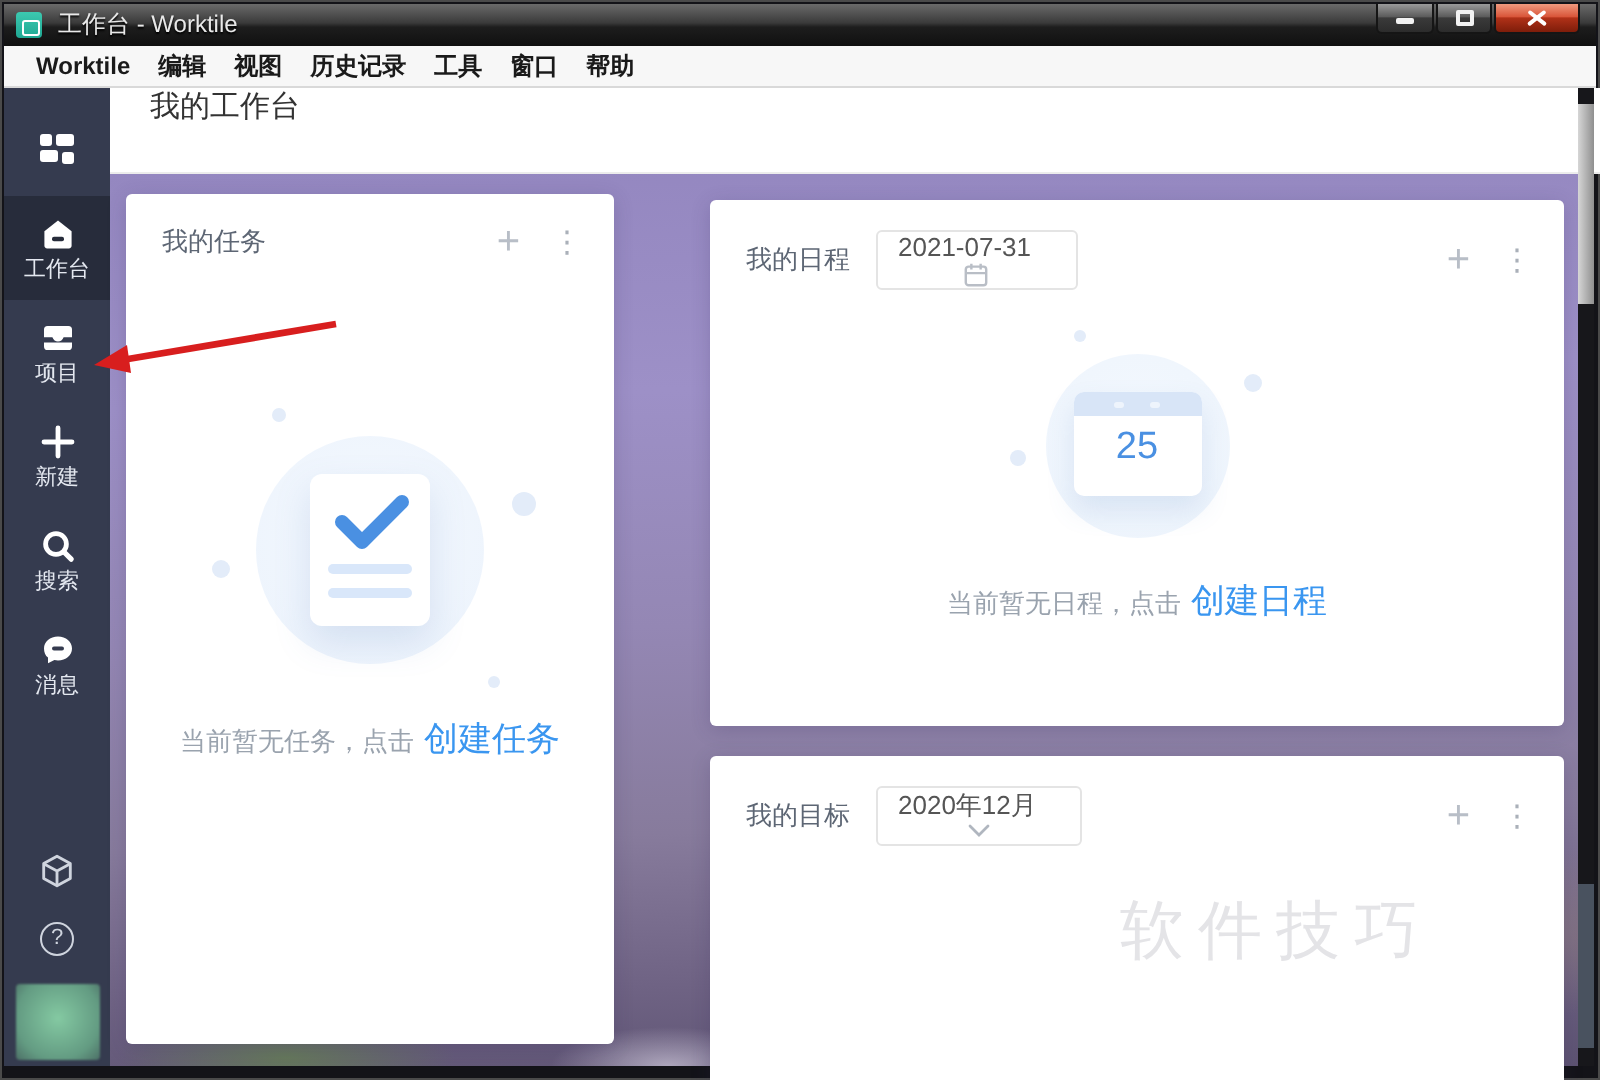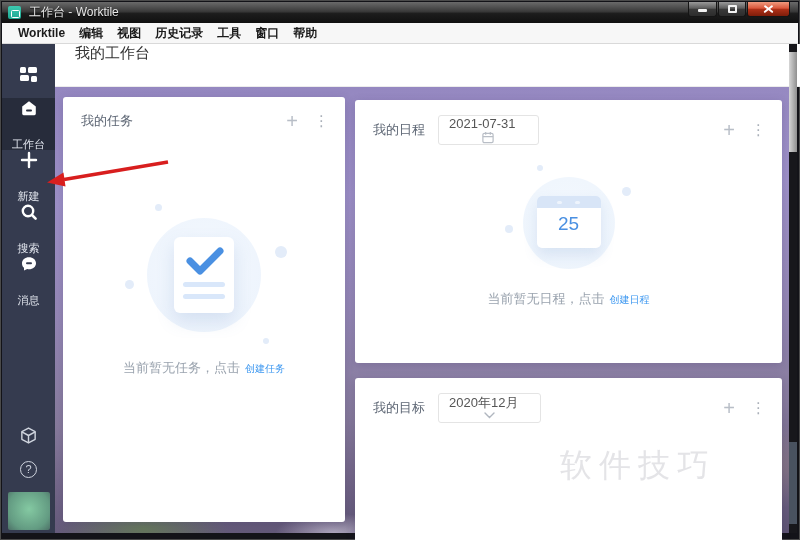--- a/index.html
+++ b/index.html
@@ -42,21 +42,21 @@
   .sidebar { position:absolute; left:2px; top:44px; width:53px; height:489px;
              background:#353b4f; display:flex; flex-direction:column; align-items:center; }
   .logo { width:53px; height:46px; margin-top:8px; display:flex; align-items:center; justify-content:center; }
   .logo-grid { position:relative; width:17px; height:16px; }
   .logo-grid i { position:absolute; background:#fff; border-radius:1.5px; }
   .logo-grid i:nth-child(1){ left:0; top:0; width:6px; height:6px; }
   .logo-grid i:nth-child(2){ left:8px; top:0; width:9px; height:6px; }
   .logo-grid i:nth-child(3){ left:0; top:8px; width:9px; height:6px; }
   .logo-grid i:nth-child(4){ left:11px; top:9px; width:6px; height:6px; }
   .nav-item { width:53px; height:52px; display:flex; flex-direction:column; align-items:center;
-              justify-content:space-between; gap:3px; cursor:pointer; }
+              justify-content:center; gap:3px; cursor:pointer; }
   .nav-item.active { background:#272c3b; }
   .nav-label { font-size:11px; color:#e4e8f0; line-height:11px; }
   .nav-icon { width:20px; height:20px; display:flex; align-items:center; justify-content:center; }
   .side-bottom { margin-top:auto; display:flex; flex-direction:column; align-items:center; }
   .mini-icon { width:22px; height:22px; margin-bottom:12px; display:flex;
                align-items:center; justify-content:center; cursor:pointer; }
   .help-circle { width:17px; height:17px; border:1.5px solid #cfd4de; border-radius:50%;
                  color:#cfd4de; font-size:11px; display:flex; align-items:center; justify-content:center; }
   .avatar { width:42px; height:38px; margin-bottom:3px; border-radius:2px; cursor:pointer;
             background:radial-gradient(circle at 50% 45%, #84c9a2, #639b82 70%, #4c6f66);
@@ -75,36 +75,36 @@
   
   .content { position:absolute; left:55px; top:87px; width:734px; height:446px;
              background:
                radial-gradient(ellipse 130px 40px at 12% 99%, rgba(101,130,80,.75), transparent 65%),
                radial-gradient(ellipse 90px 30px at 38% 100%, rgba(235,230,245,.55), transparent 65%),
                radial-gradient(ellipse 150px 45px at 70% 99%, rgba(110,95,165,.7), transparent 65%),
                radial-gradient(ellipse 120px 60px at 97% 85%, rgba(150,130,125,.5), transparent 70%),
                linear-gradient(178deg,#9487c0 0%,#9d90c7 25%,#9487b4 50%,#877b9c 72%,#6f6384 88%,#5d5372 100%); }
   .card { position:absolute; background:#fff; border-radius:3px;
           box-shadow:0 2px 10px rgba(50,40,90,.20); }
-  .card-tasks   { left:8px;   top:10px;  width:282px; height:425px; }
+  .card-tasks   { left:8px;   top:10px;  width:244px; height:425px; }
   .card-schedule{ left:300px; top:13px;  width:427px; height:263px; }
   .card-goals   { left:300px; top:291px; width:427px; height:231px; overflow:hidden; }
   .card-head { display:flex; align-items:center; padding:15px 16px 0 18px; }
   .card-title { font-size:13px; color:#5d6674; }
   .head-icons { margin-left:auto; display:flex; align-items:center; }
   .icon-plus { font-size:20px; font-weight:300; color:#b8bec7; line-height:18px; cursor:pointer; }
   .icon-kebab { font-size:15px; color:#aab0b9; margin-left:16px; cursor:pointer; }
   .picker { display:flex; align-items:center; height:30px; border:1px solid #e4e4e4;
             border-radius:3px; margin-left:13px; padding:0 10px; cursor:pointer; background:#fff;flex-direction:column; }
   .picker-text { font-size:13px; color:#555; margin-right:12px; }
 
   
   .empty { display:flex; flex-direction:column; align-items:center; }
   .empty-text { font-size:13px; color:#9aa3ae; }
-  .empty-link { font-size:10px; color:#3a96f0; margin-left:5px; cursor:pointer; }
+  .empty-link { font-size:17px; color:#3a96f0; margin-left:5px; cursor:pointer; }
   .illus-wrap { position:relative; }
   .dot { position:absolute; border-radius:50%; background:#e3ecf9; }
   .circle-lg { width:114px; height:114px; border-radius:50%;
                background:radial-gradient(circle at 50% 40%, #f3f8fe, #ecf3fc); position:relative; }
   .sheet { position:absolute; left:27px; top:19px; width:60px; height:76px; background:#fff;
            border-radius:6px; box-shadow:0 8px 18px rgba(90,130,190,.18);
            display:flex; flex-direction:column; align-items:flex-start; padding:10px 0 0 9px; }
   .bar { height:5px; border-radius:3px; background:#d9e7fa; margin-top:7px; }
   .circle-md { width:92px; height:92px; border-radius:50%;
                background:radial-gradient(circle at 50% 40%, #f3f8fe, #edf4fc); position:relative; }
@@ -173,20 +173,29 @@
     <div class="nav-item active">
       <span class="nav-icon">
         <svg width="20" height="20" viewBox="0 0 20 20">
             <path d="M3.2 8.6 10 3.2l6.8 5.4v7.2a1.4 1.4 0 0 1-1.4 1.4H4.6a1.4 1.4 0 0 1-1.4-1.4Z" fill="#fff"></path>
             <rect x="7" y="11.4" width="6" height="2.2" rx="1" fill="#272c3b"></rect>
           </svg>
       </span>
       <span class="nav-label">工作台</span>
     </div>
 
+    <div class="nav-item">
+      <span class="nav-icon">
+        <svg width="20" height="20" viewBox="0 0 20 20">
+            <path d="M3 5.8A1.8 1.8 0 0 1 4.8 4h10.4A1.8 1.8 0 0 1 17 5.8v8.4a1.8 1.8 0 0 1-1.8 1.8H4.8A1.8 1.8 0 0 1 3 14.2Z" fill="#fff"></path>
+            <path d="M3 9.6h4.2c.5 1.4 1.5 2.2 2.8 2.2s2.3-.8 2.8-2.2H17v2.6H3Z" fill="#353b4f"></path>
+          </svg>
+      </span>
+      <span class="nav-label">项目</span>
+    </div>
 
     <div class="nav-item">
       <span class="nav-icon">
         <svg width="20" height="20" viewBox="0 0 20 20">
             <path d="M10 3v14M3 10h14" stroke="#fff" stroke-width="2.4" stroke-linecap="round"></path>
           </svg>
       </span>
       <span class="nav-label">新建</span>
     </div>
 

